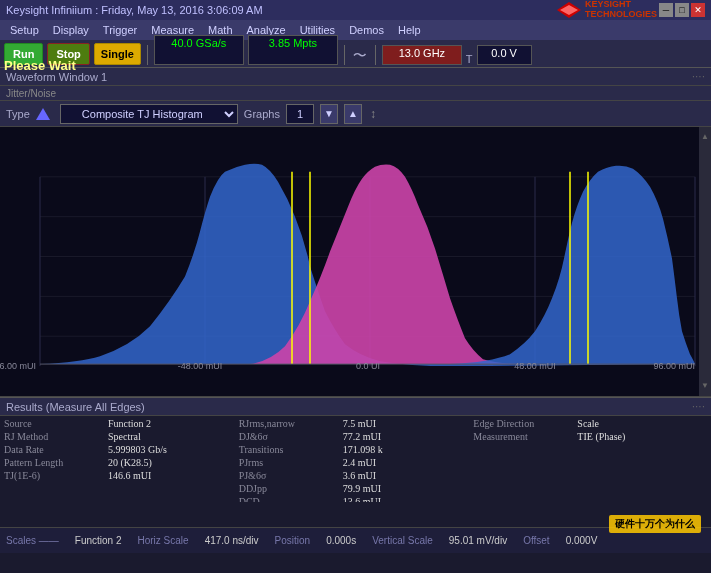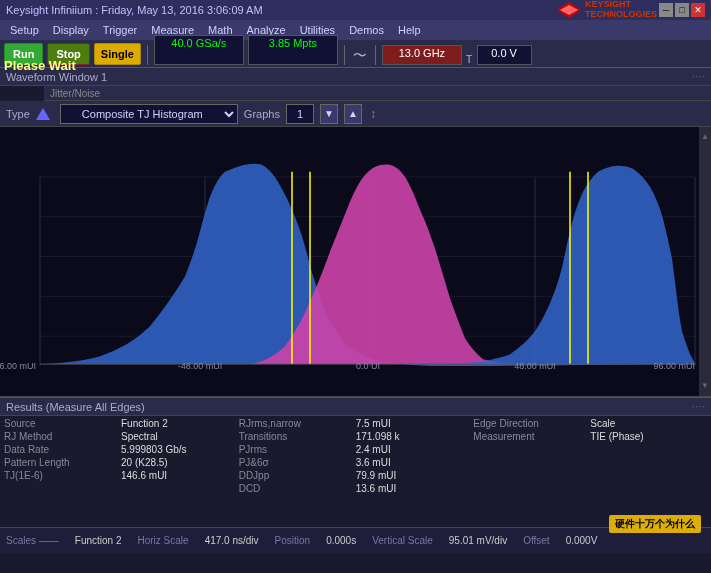--- a/index.html
+++ b/index.html
@@ -105,21 +105,20 @@
     }
     #jitter-label {
       background: #2a2a4a;
       color: #888;
       padding: 1px 6px;
       font-size: 10px;
       border-bottom: 1px solid #444;
       height: 15px;
       display: flex;
       align-items: center;
-      margin-left: 44px;
     }
 
     
     #type-bar {
       background: #2a2a4a;
       display: flex;
       align-items: center;
       height: 26px;
       padding: 2px 6px;
       gap: 6px;
@@ -198,22 +197,23 @@
       height: 86px;
       overflow: hidden;
     }
     .result-col {
       display: flex;
       flex-direction: column;
       gap: 2px;
     }
     .result-row {
       display: flex;
-      gap: 17px;
+      gap: 4px;
       font-size: 10px;
+      font-family: Liberation Serif, serif;
     }
     .result-key { color: #888899; min-width: 100px; }
     .result-val { color: #dddddd; }
 
     
     #scale-bar {
       background: #1e1e3a;
       border-top: 1px solid #444;
       height: 26px;
       display: flex;
@@ -417,20 +417,24 @@
         <span class="result-val">146.6 mUI</span>
       </div>
     </div>
 
     <div class="result-col">
       <div class="result-row">
         <span class="result-key">RJrms,narrow</span>
         <span class="result-val">7.5 mUI</span>
       </div>
       <div class="result-row">
+        <span class="result-key">DJ&amp;6σ</span>
+        <span class="result-val">77.2 mUI</span>
+      </div>
+      <div class="result-row">
         <span class="result-key">Transitions</span>
         <span class="result-val">171.098 k</span>
       </div>
       <div class="result-row">
         <span class="result-key">PJrms</span>
         <span class="result-val">2.4 mUI</span>
       </div>
       <div class="result-row">
         <span class="result-key">PJ&amp;6σ</span>
         <span class="result-val">3.6 mUI</span>

